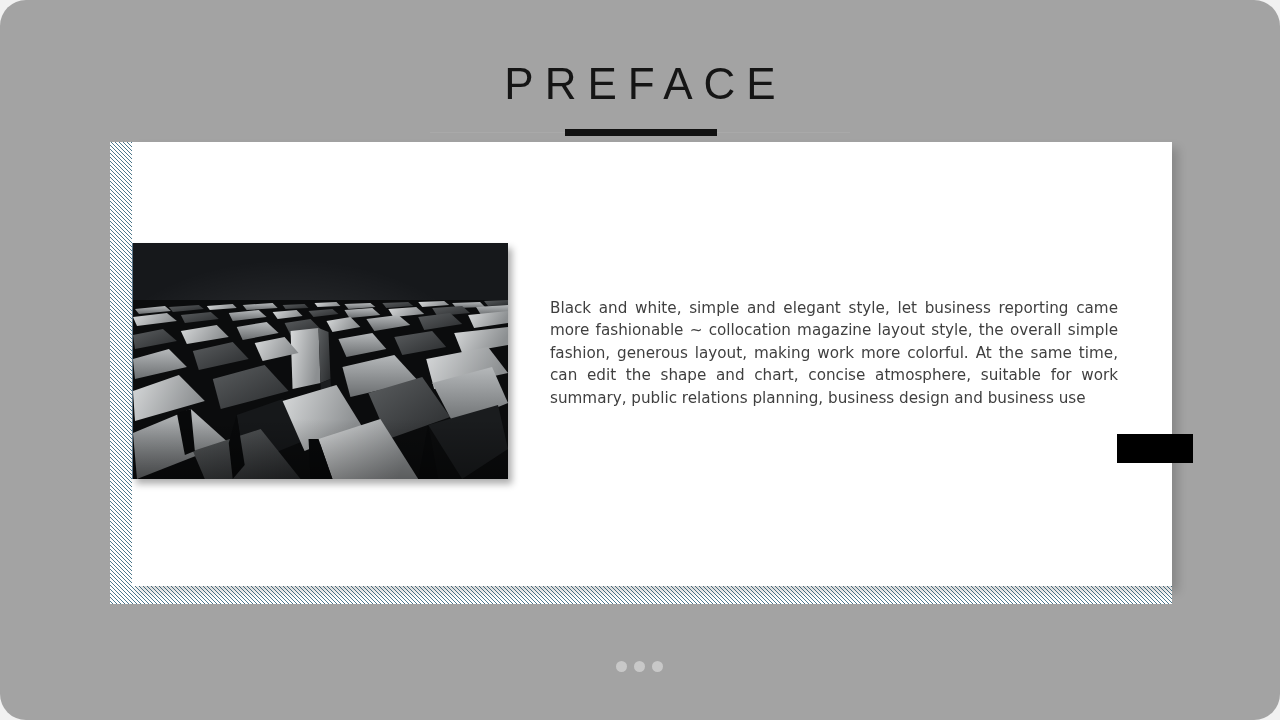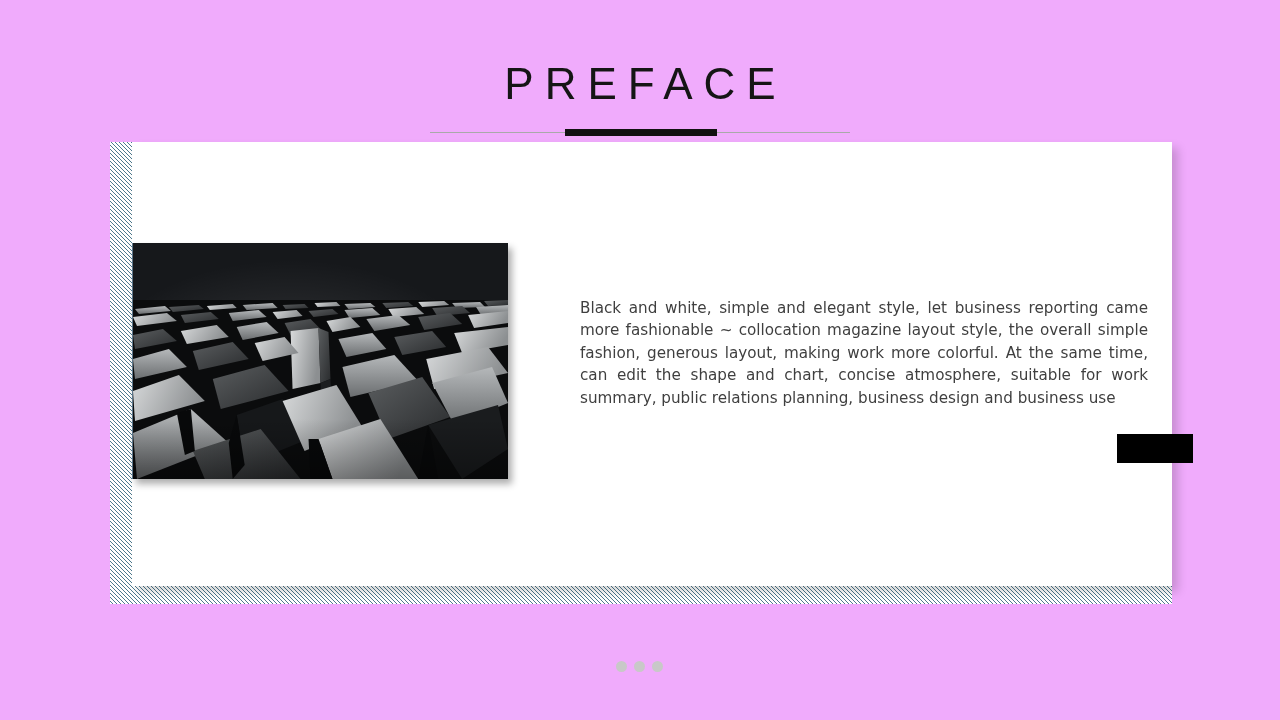--- a/index.html
+++ b/index.html
@@ -13,21 +13,22 @@
     background: #f1f1f1;
     font-family: "Liberation Sans", sans-serif;
     overflow: hidden;
     position: relative;
   }
 
   
   #slide {
     position: absolute;
     inset: 0;
-    background: #f0abfc;
+    background: #a3a3a3;
+    border-radius: 26px;
   }
 
   
   .title-block {
     position: absolute;
     left: 0;
     top: 62px;
     width: 1280px;
     text-align: center;
   }
@@ -107,21 +108,21 @@
     background: #0a0a0c;
     box-shadow: 4px 5px 7px rgba(0,0,0,0.32);
     border-left: 1px solid #5d768a;
     box-sizing: border-box;
   }
   .photo svg { display: block; width: 100%; height: 100%; }
 
   
   .body-text {
     position: absolute;
-    left: 580px;
+    left: 550px;
     top: 297px;
     width: 568px;
     font-family: "DejaVu Sans", sans-serif;
     font-size: 15.2px;
     line-height: 22.4px;
     color: #3f3f3f;
     text-align: justify;
     text-justify: inter-word;
     margin: 0;
   }

